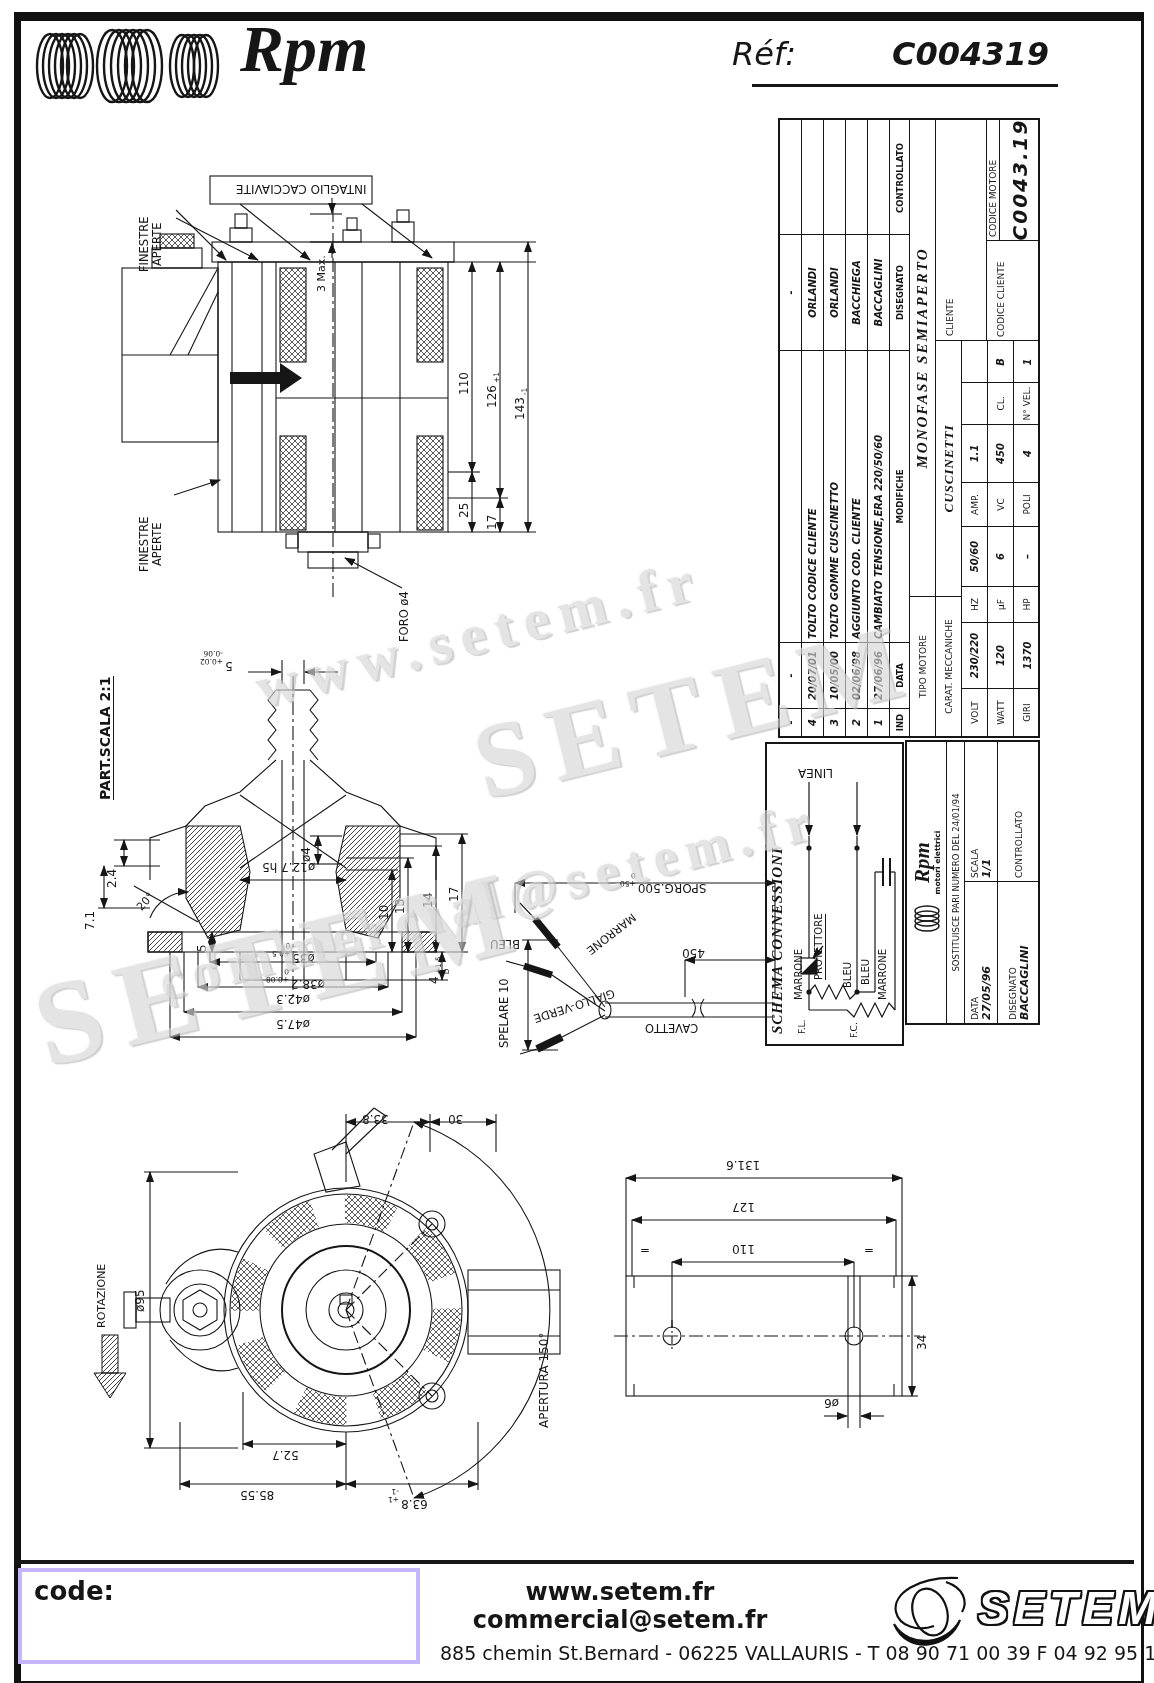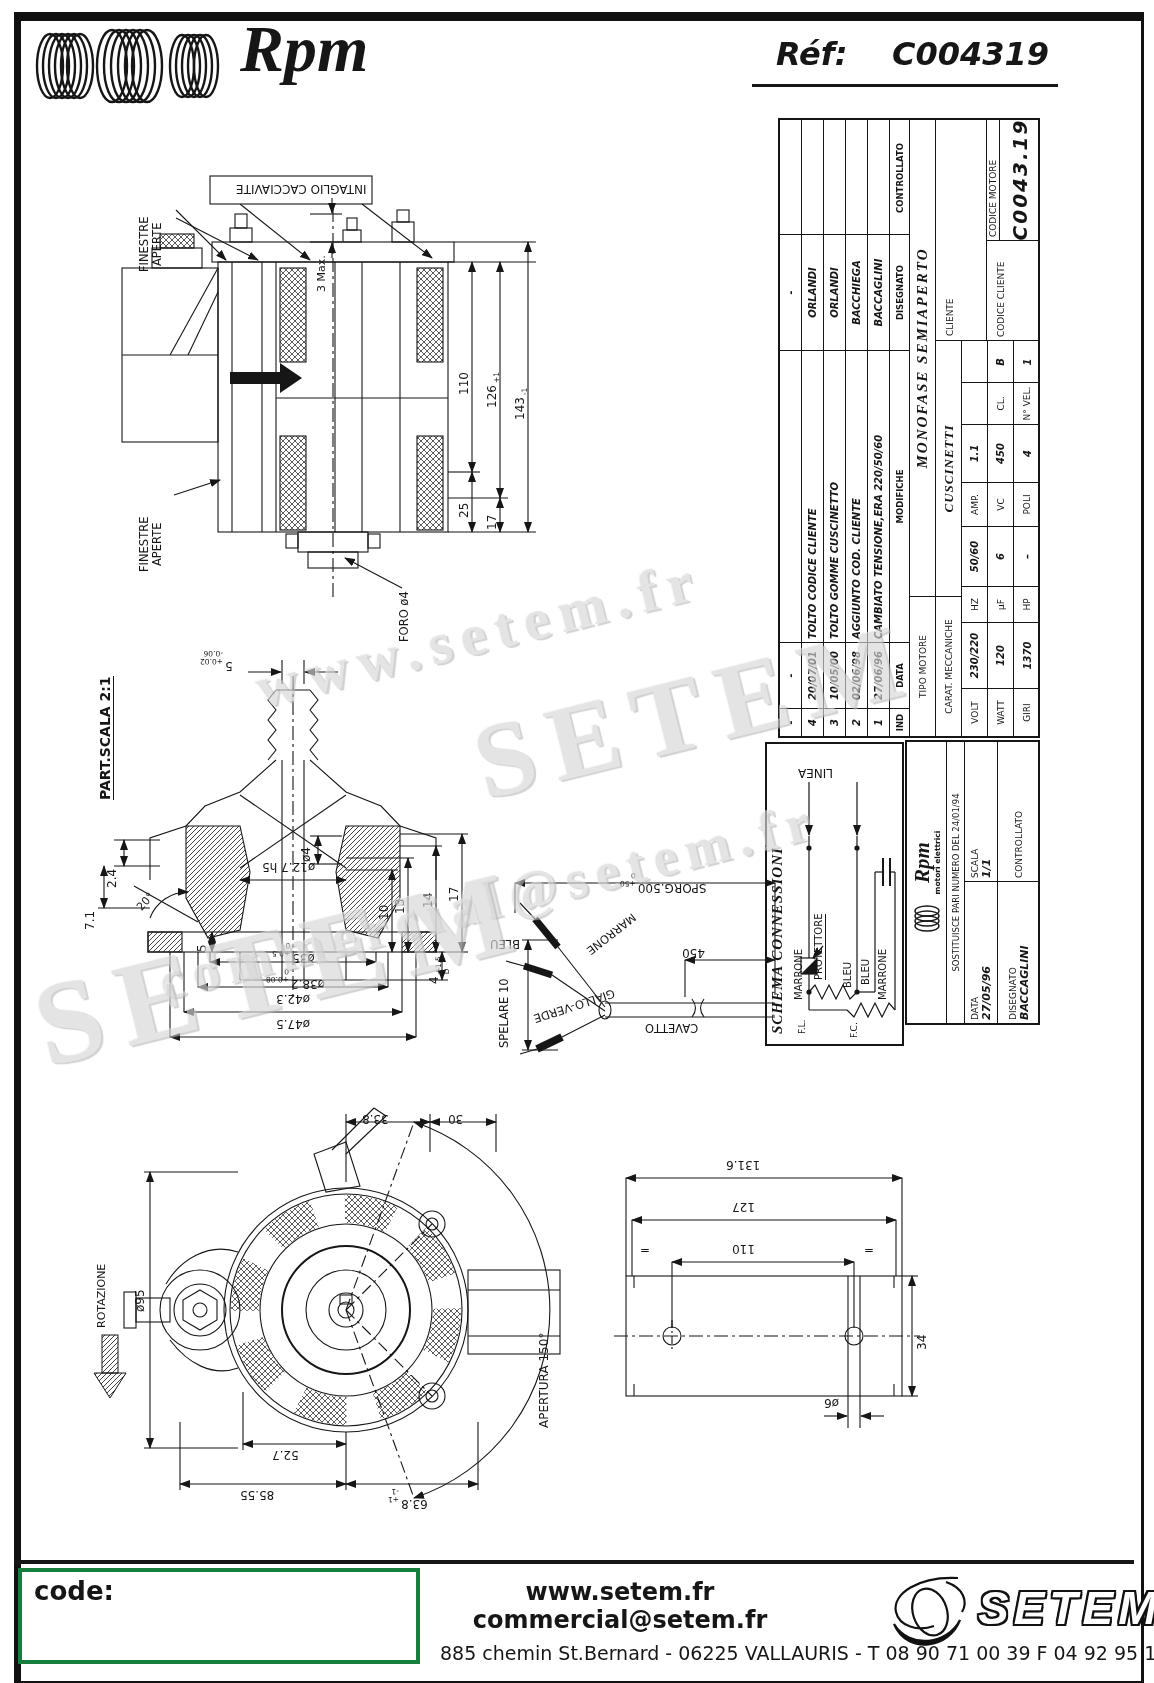--- a/index.html
+++ b/index.html
@@ -72,21 +72,21 @@
         <ellipse cx="110" cy="40" rx="15" ry="36"></ellipse>
         <ellipse cx="117" cy="40" rx="15" ry="36"></ellipse>
       <ellipse cx="152" cy="40" rx="12" ry="31"></ellipse>
         <ellipse cx="158" cy="40" rx="12" ry="31"></ellipse>
         <ellipse cx="164" cy="40" rx="12" ry="31"></ellipse>
         <ellipse cx="170" cy="40" rx="12" ry="31"></ellipse>
         <ellipse cx="176" cy="40" rx="12" ry="31"></ellipse>
     </g>
   </svg>
   <div class="lbl serif-it" style="left:240px;top:14px;font-size:66px;">Rpm</div>
-  <div class="lbl" style="left:776px;top:38px;font-size:32px;font-style:italic;font-weight:bold;">Réf:</div>
+  <div class="lbl" style="left:732px;top:38px;font-size:32px;font-style:italic;font-weight:normal;">Réf:</div>
   <div class="lbl" style="left:892px;top:38px;font-size:32px;font-style:italic;font-weight:bold;">C004319</div>
   <div class="bigline" style="left:752px;top:84px;width:306px;height:3px;"></div>
 
   <div class="wm" style="left:250px;top:600px;font-size:58px;letter-spacing:10px;transform:rotate(-14deg);">www.setem.fr</div>
   <div class="wm" style="left:470px;top:650px;font-size:106px;letter-spacing:16px;transform:rotate(-14deg);">SETEM</div>
   <div class="wm" style="left:150px;top:870px;font-size:54px;letter-spacing:9px;transform:rotate(-14deg);">commercial@setem.fr</div>
   <div class="wm" style="left:30px;top:900px;font-size:118px;letter-spacing:18px;transform:rotate(-14deg);">SETEM</div>
 
   <svg style="left:100px;top:150px" width="470" height="510" viewBox="0 0 470 510">
     <g stroke="#161616" stroke-width="1.1" fill="none">
@@ -578,21 +578,21 @@
             <span class="iv" style="font-size:11px;">BACCAGLINI</span>
           </div>
           <div class="c" style="width:141px;border-right:none;flex-direction:column;align-items:flex-start;padding-left:3px;">
             <span class="sl">CONTROLLATO</span>
           </div>
         </div>
       </div>
     </div>
   </div>
 
-  <div class="abs" style="left:18px;top:1568px;width:402px;height:96px;border:4px solid #15803d;box-sizing:border-box;">
+  <div class="abs" style="left:18px;top:1568px;width:402px;height:96px;border:4px solid #c4b5fd;box-sizing:border-box;">
     <div class="lbl" style="left:12px;top:6px;font-size:26px;font-weight:bold;">code:</div>
   </div>
   <div class="lbl" style="left:470px;top:1580px;width:300px;text-align:center;font-size:24px;font-weight:bold;">www.setem.fr</div>
   <div class="lbl" style="left:470px;top:1608px;width:300px;text-align:center;font-size:24px;font-weight:bold;">commercial@setem.fr</div>
   <div class="lbl" style="left:440px;top:1644px;width:700px;text-align:center;font-size:19px;">885 chemin St.Bernard  -  06225 VALLAURIS  -  T 08 90 71 00 39   F 04 92 95 19 39</div>
   <svg style="left:880px;top:1572px" width="95" height="88" viewBox="0 0 95 88">
     <g stroke="#111" stroke-width="2.2" fill="none">
       <ellipse cx="50" cy="40" rx="17" ry="24" transform="rotate(-18 50 40)"></ellipse>
       <path d="M78,6 C38,4 12,22 16,40 C19,54 38,60 54,54"></path>
       <path d="M14,52 C30,78 68,72 80,48 C70,76 28,84 14,52 Z" fill="#111"></path>

